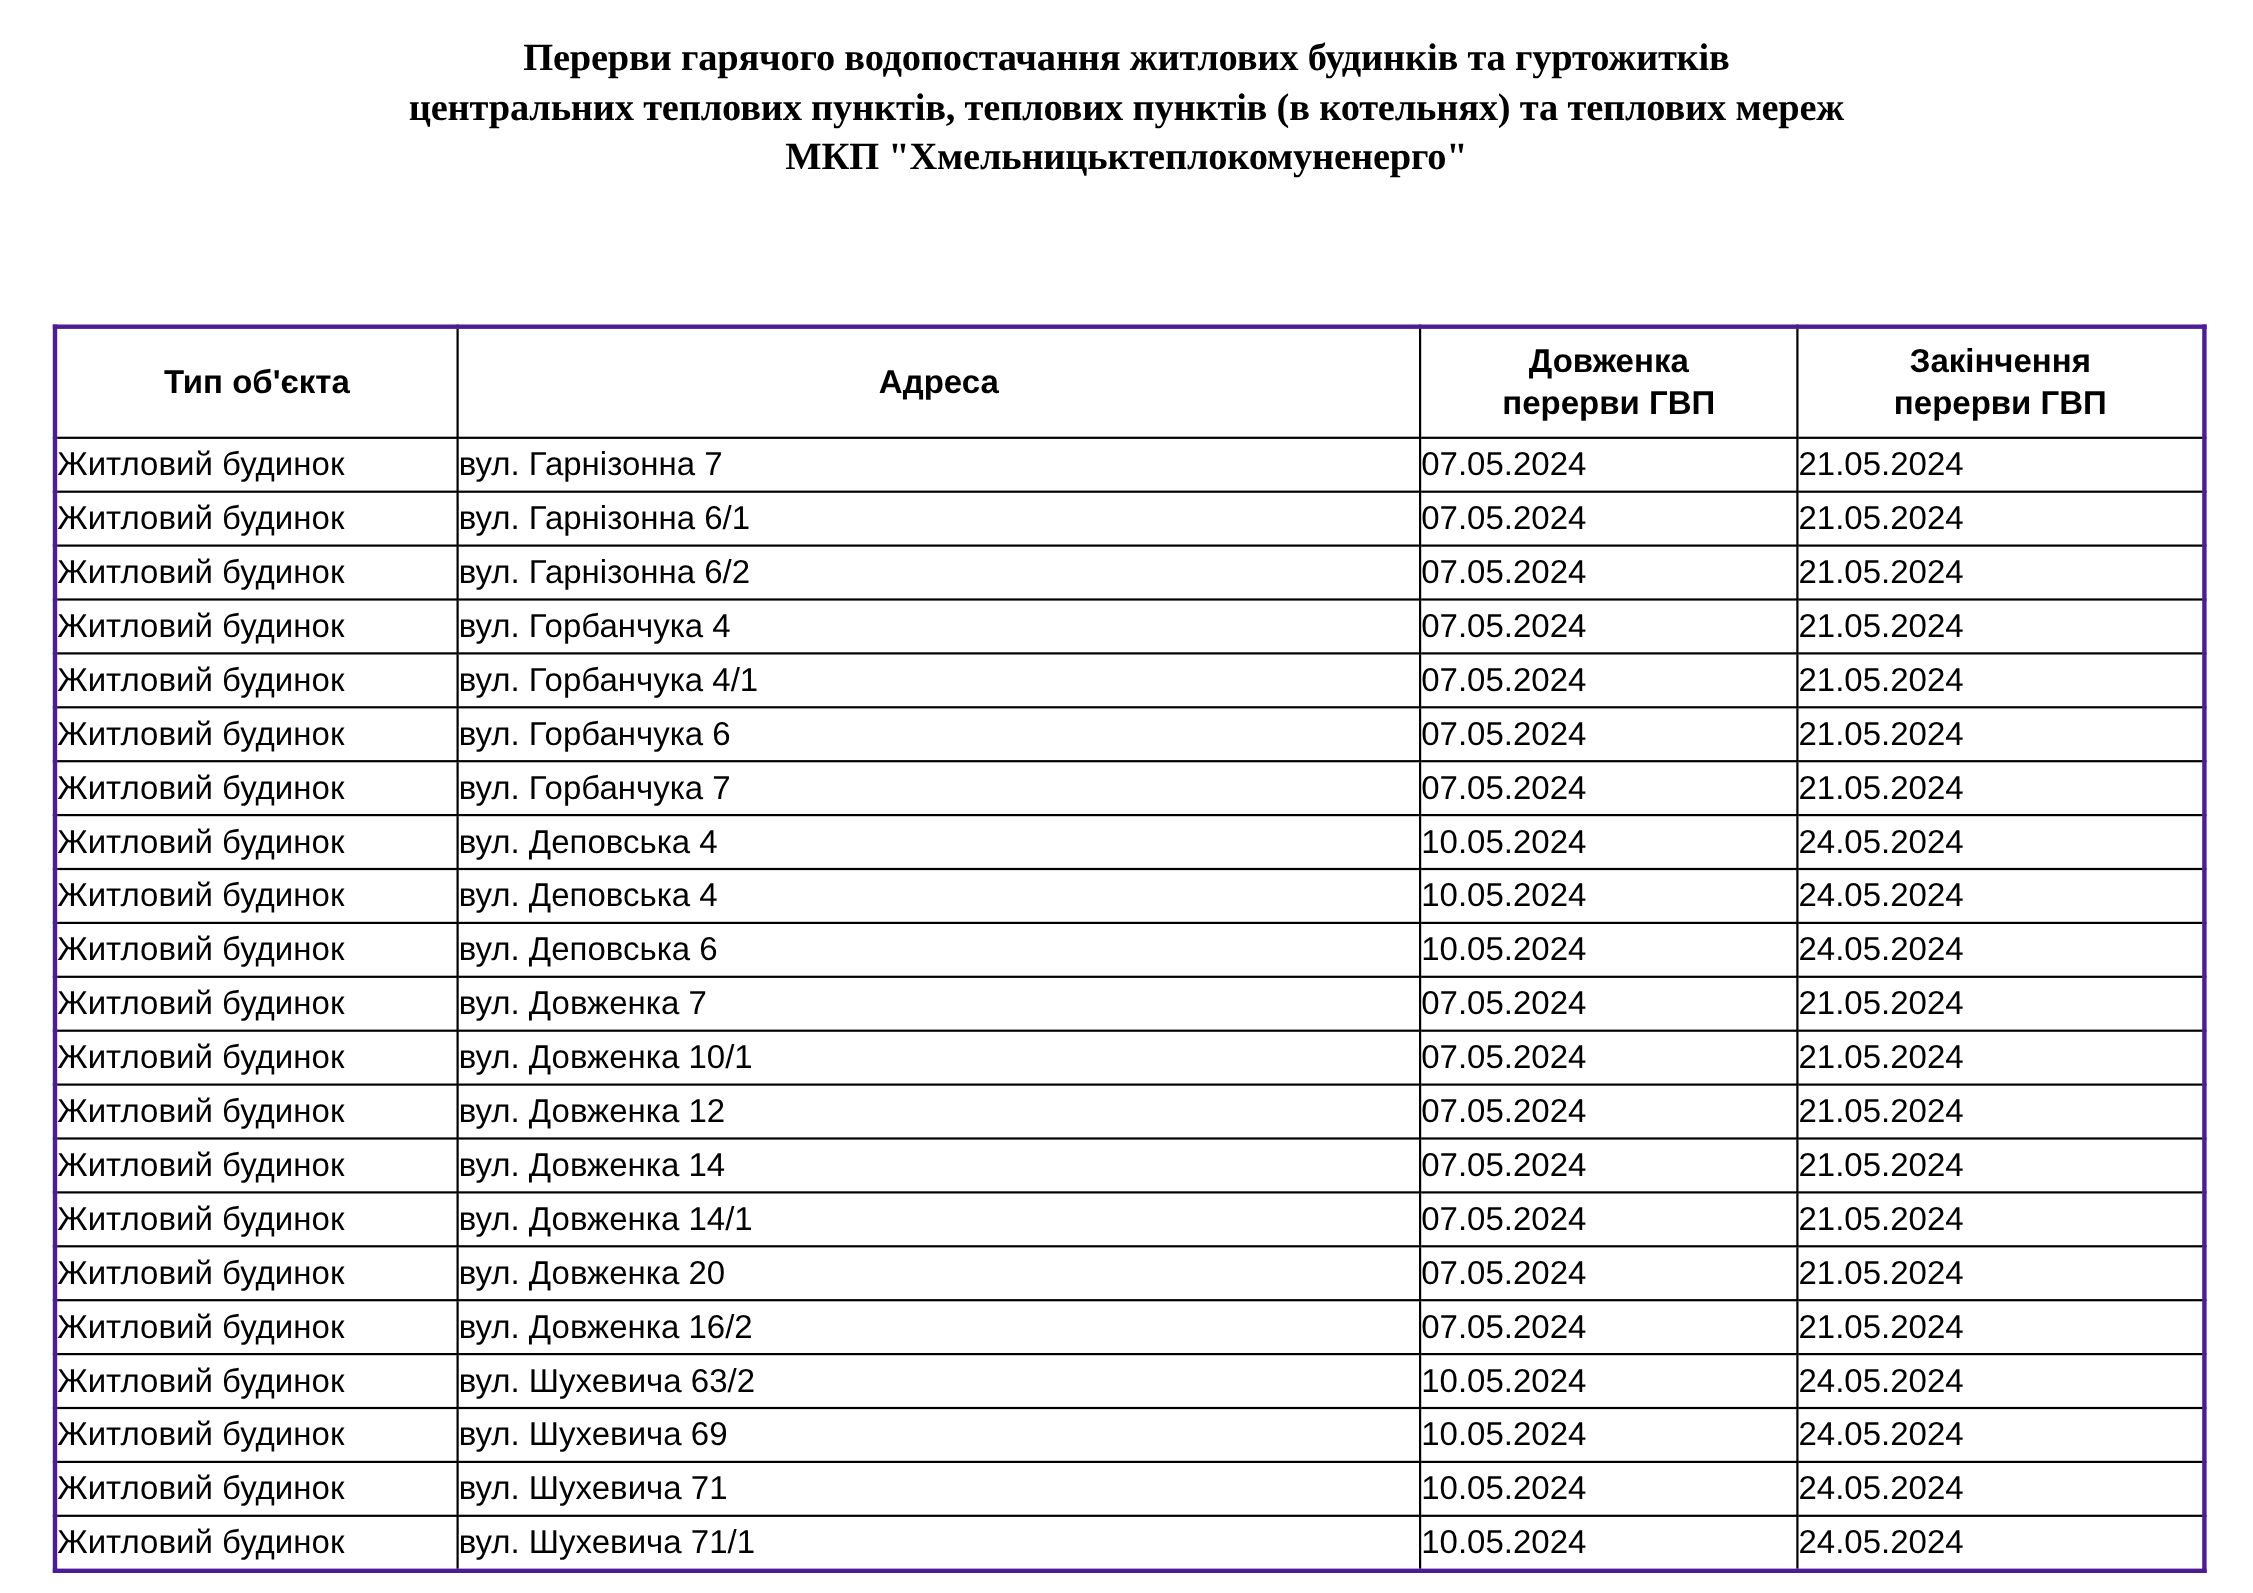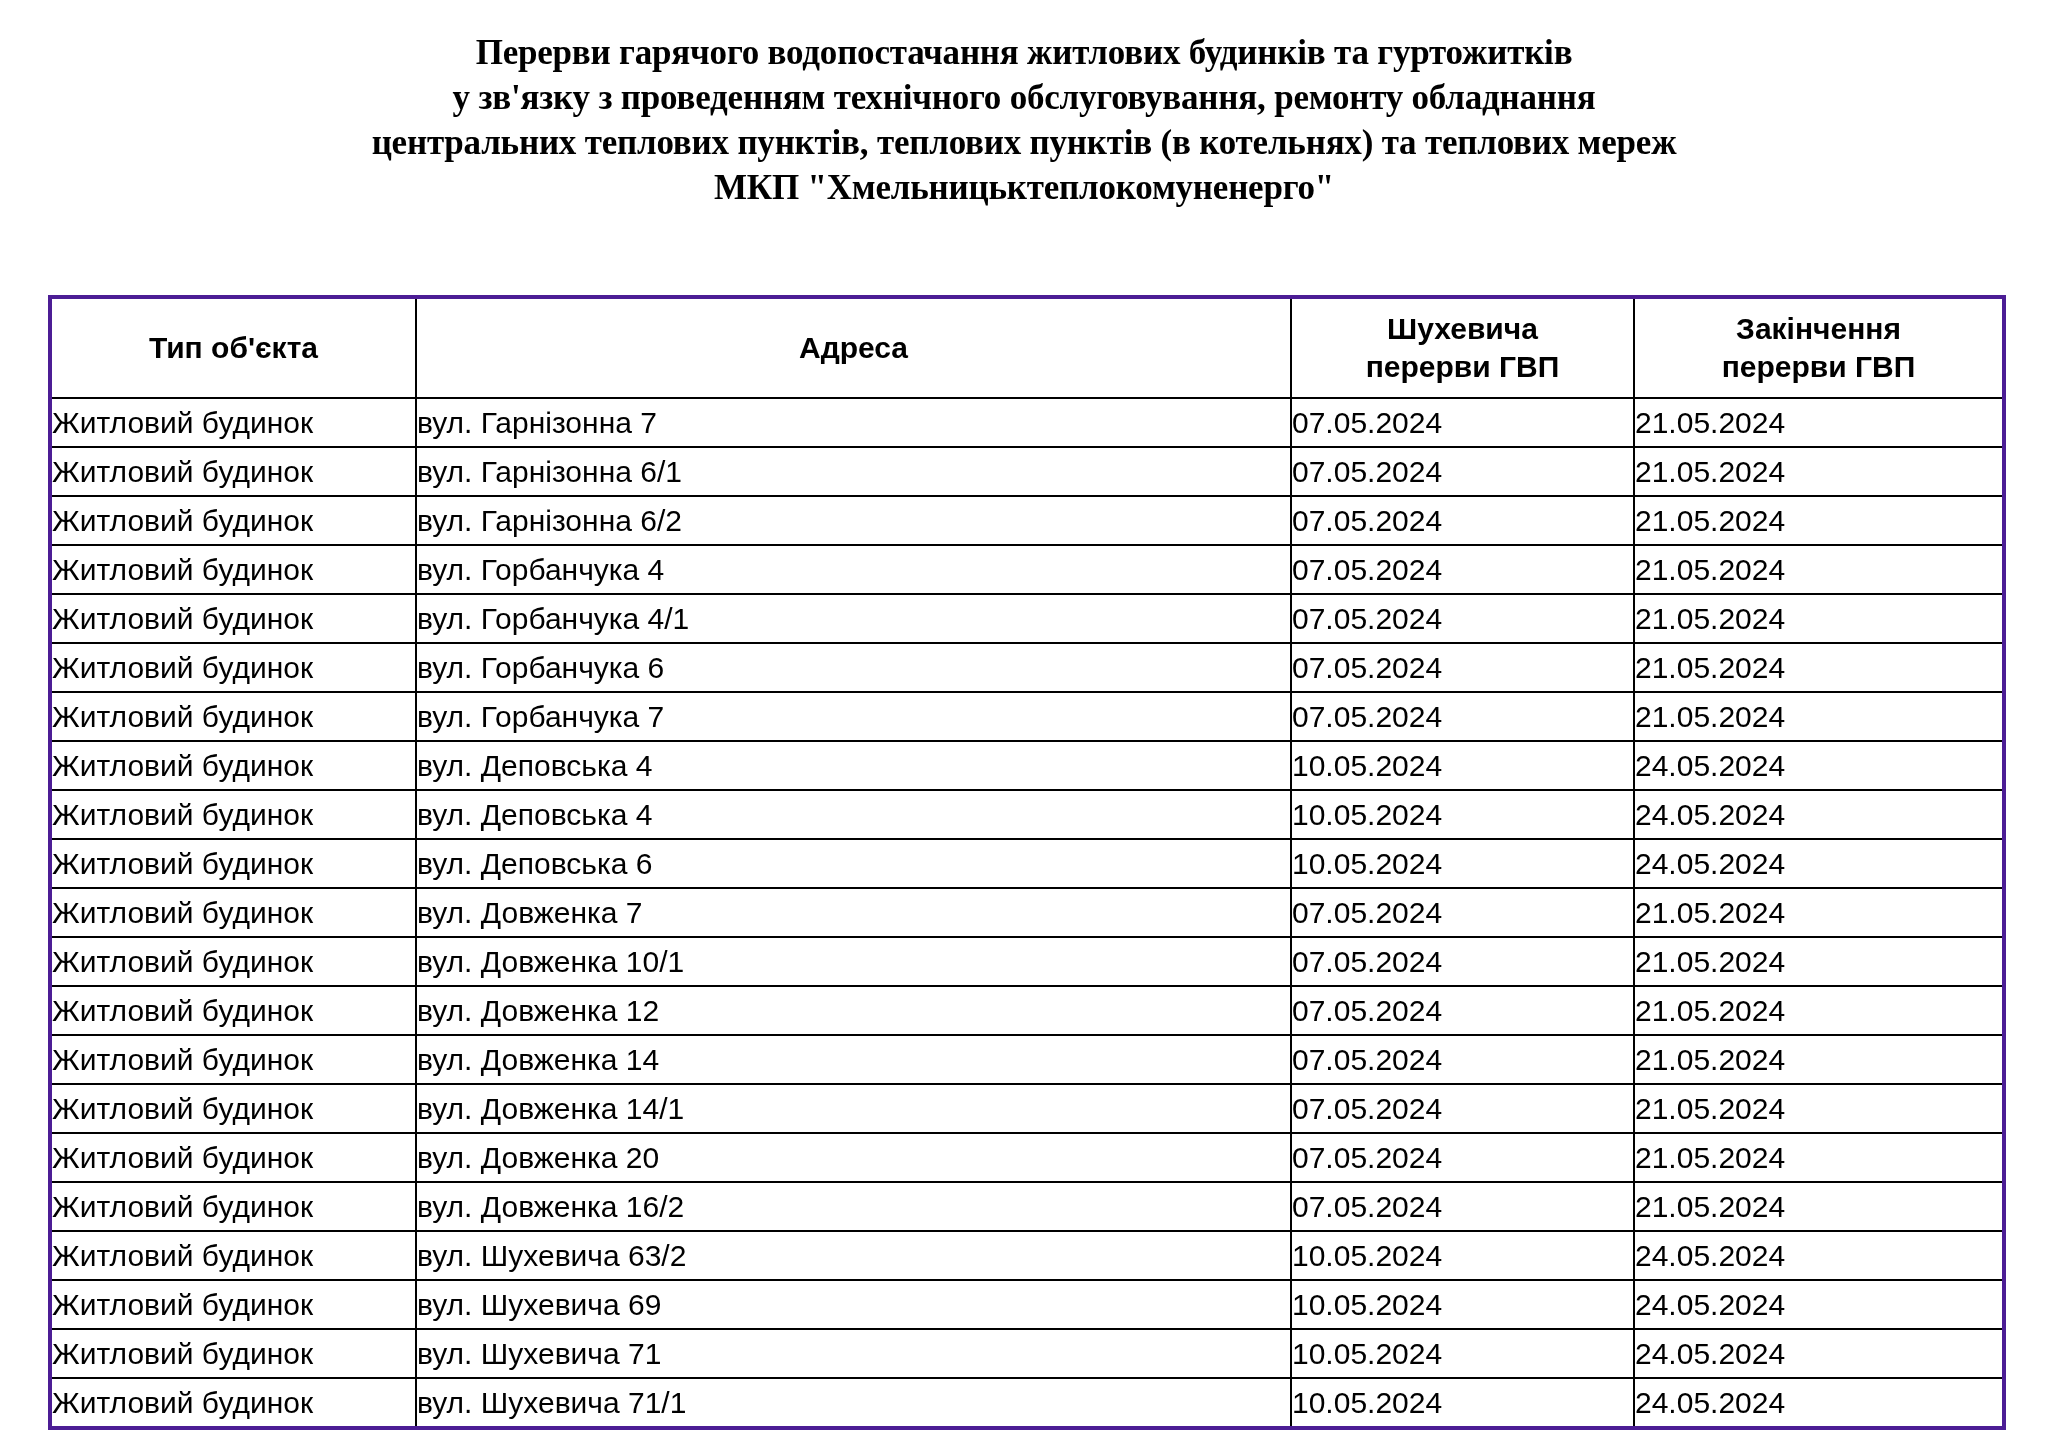--- a/index.html
+++ b/index.html
@@ -95,21 +95,20 @@
     padding-right: 8px;
   }
 </style>
 </head>
 <body>
 
 <div class="page">
 
   <div class="title-block">
     <span class="title-line">Перерви гарячого водопостачання житлових будинків та гуртожитків</span>
-    <span class="title-line">у зв'язку з проведенням технічного обслуговування, ремонту обладнання</span>
     <span class="title-line">центральних теплових пунктів, теплових пунктів (в котельнях) та теплових мереж</span>
     <span class="title-line">МКП  "Хмельницьктеплокомуненерго"</span>
   </div>
 
   <div class="table-wrap">
     <table class="schedule">
       <colgroup>
         <col class="c-type">
         <col class="c-addr">
         <col class="c-start">
@@ -117,21 +116,21 @@
       </colgroup>
       <thead>
         <tr>
           <th>
             <span>Тип об'єкта</span>
           </th>
           <th>
             <span>Адреса</span>
           </th>
           <th>
-            <span class="hdr-2line">Шухевича</span>
+            <span class="hdr-2line">Довженка</span>
             <span class="hdr-2line">перерви ГВП</span>
           </th>
           <th>
             <span class="hdr-2line">Закінчення</span>
             <span class="hdr-2line">перерви ГВП</span>
           </th>
         </tr>
       </thead>
       <tbody id="table-body">
           <tr>

